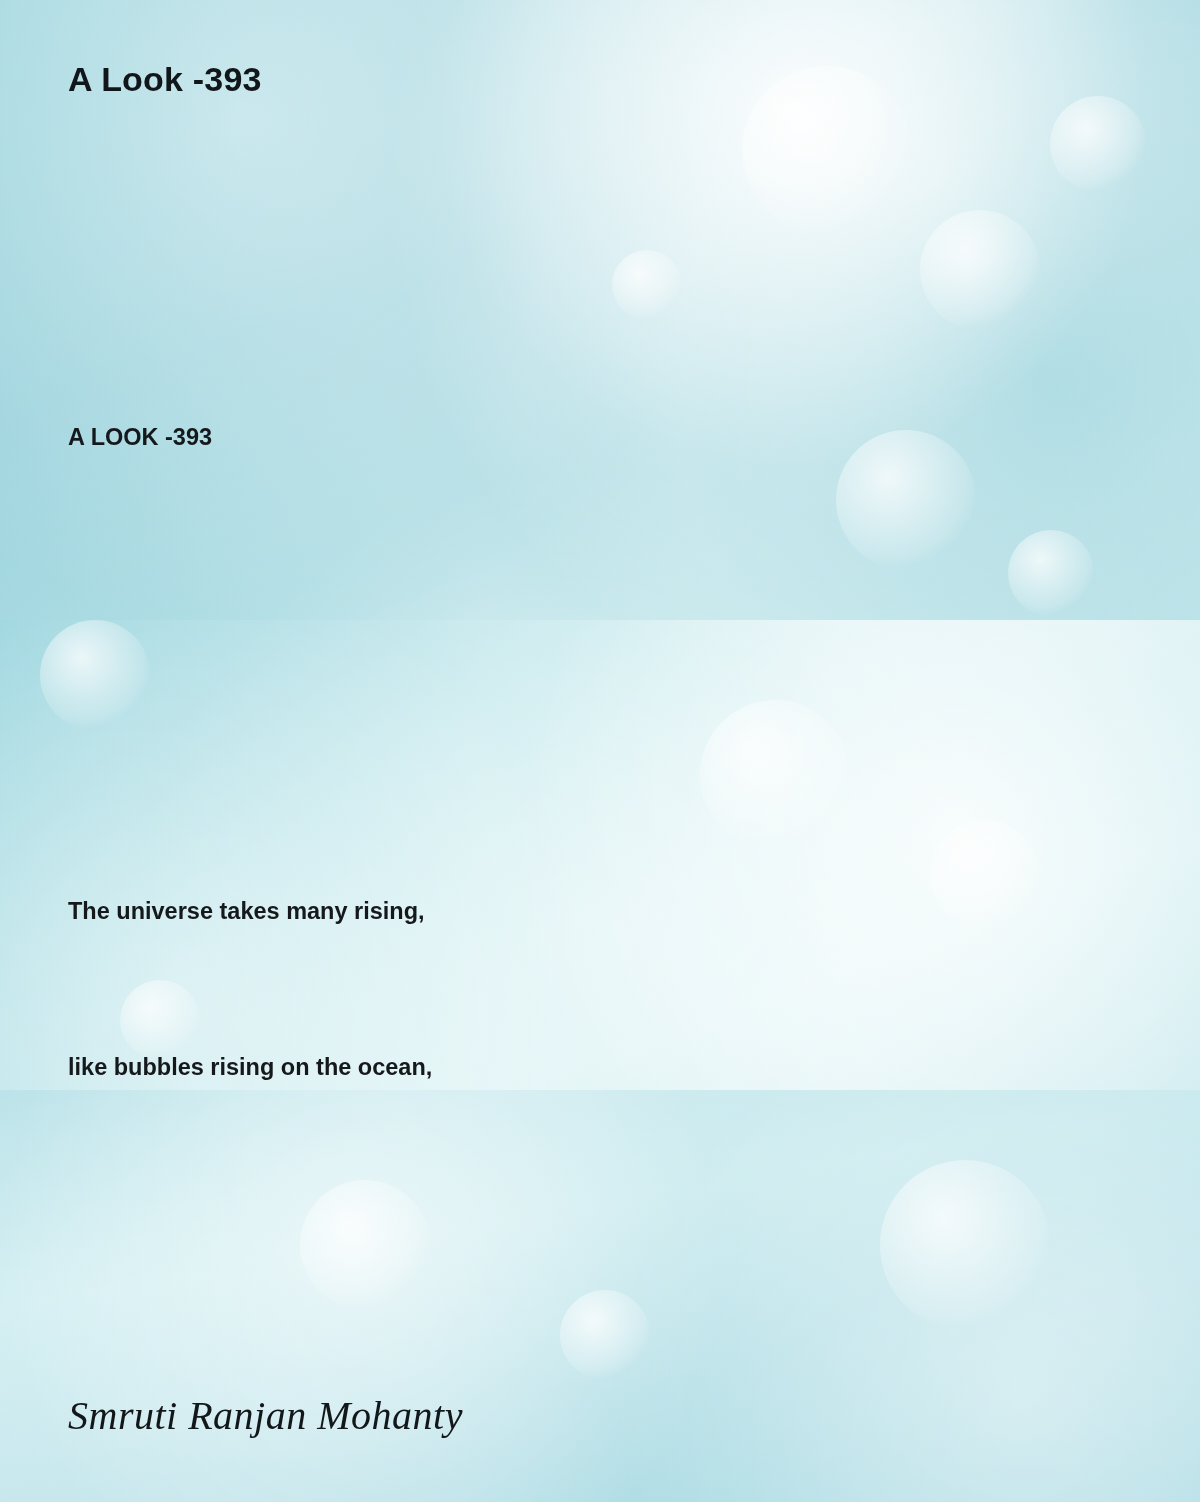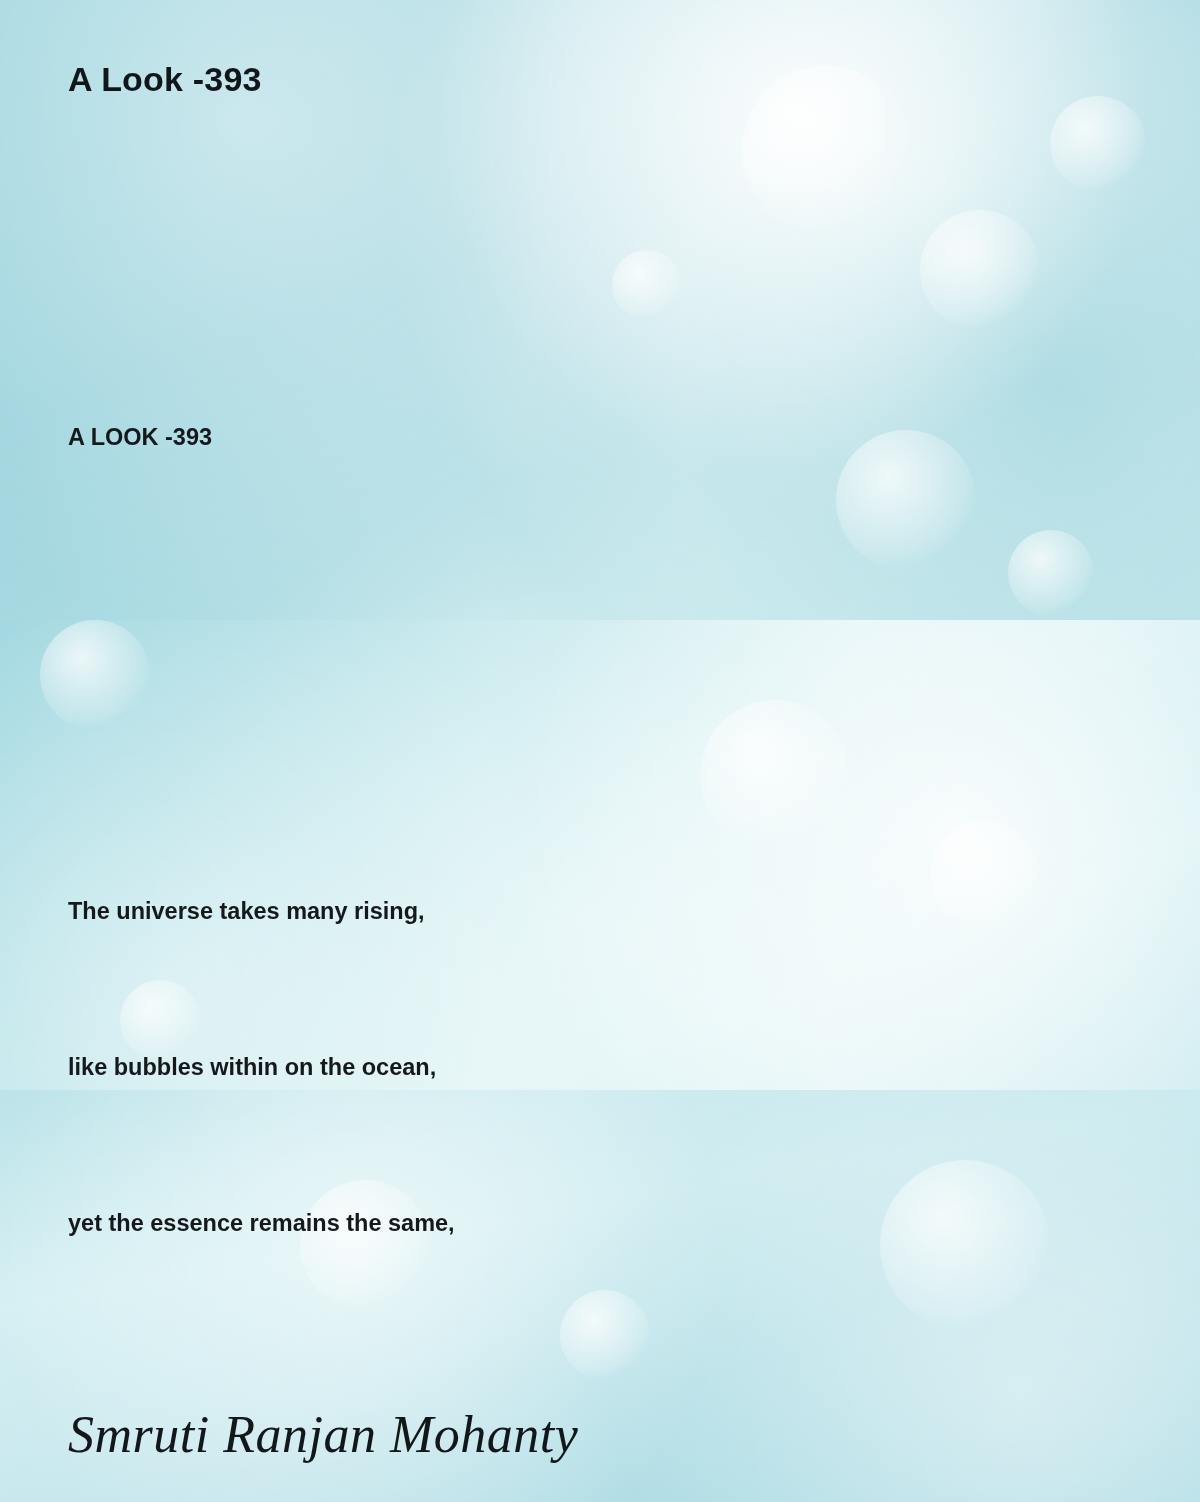--- a/index.html
+++ b/index.html
@@ -93,24 +93,24 @@
   }
   .stanza.heading {
     margin-bottom: 58px;
   }
   .line {
     display: block;
   }
   .signature {
     position: absolute;
     left: 68px;
-    bottom: 38px;
+    bottom: 63px;
     font-family: "Liberation Serif", serif;
     font-style: italic;
-    font-size: 52px;
+    font-size: 40px;
     color: #121719;
     letter-spacing: 0.5px;
   }
 </style>
 </head>
 <body>
 
 <div class="poem-card">
 
   <div class="bg-base"></div>
@@ -137,22 +137,21 @@
     <h1 class="poem-title">A Look -393</h1>
 
     <div class="poem-body">
 
       <div class="stanza heading">
         <span class="line">A LOOK -393</span>
       </div>
 
       <div class="stanza">
         <span class="line">The universe takes many rising,</span>
-        <span class="line">like bubbles within on the ocean,</span>
-        <span class="line">yet the essence remains the same,</span>
+        <span class="line">like bubbles rising on the ocean,</span>
       </div>
 
       
 
       
 
       
 
       
 

